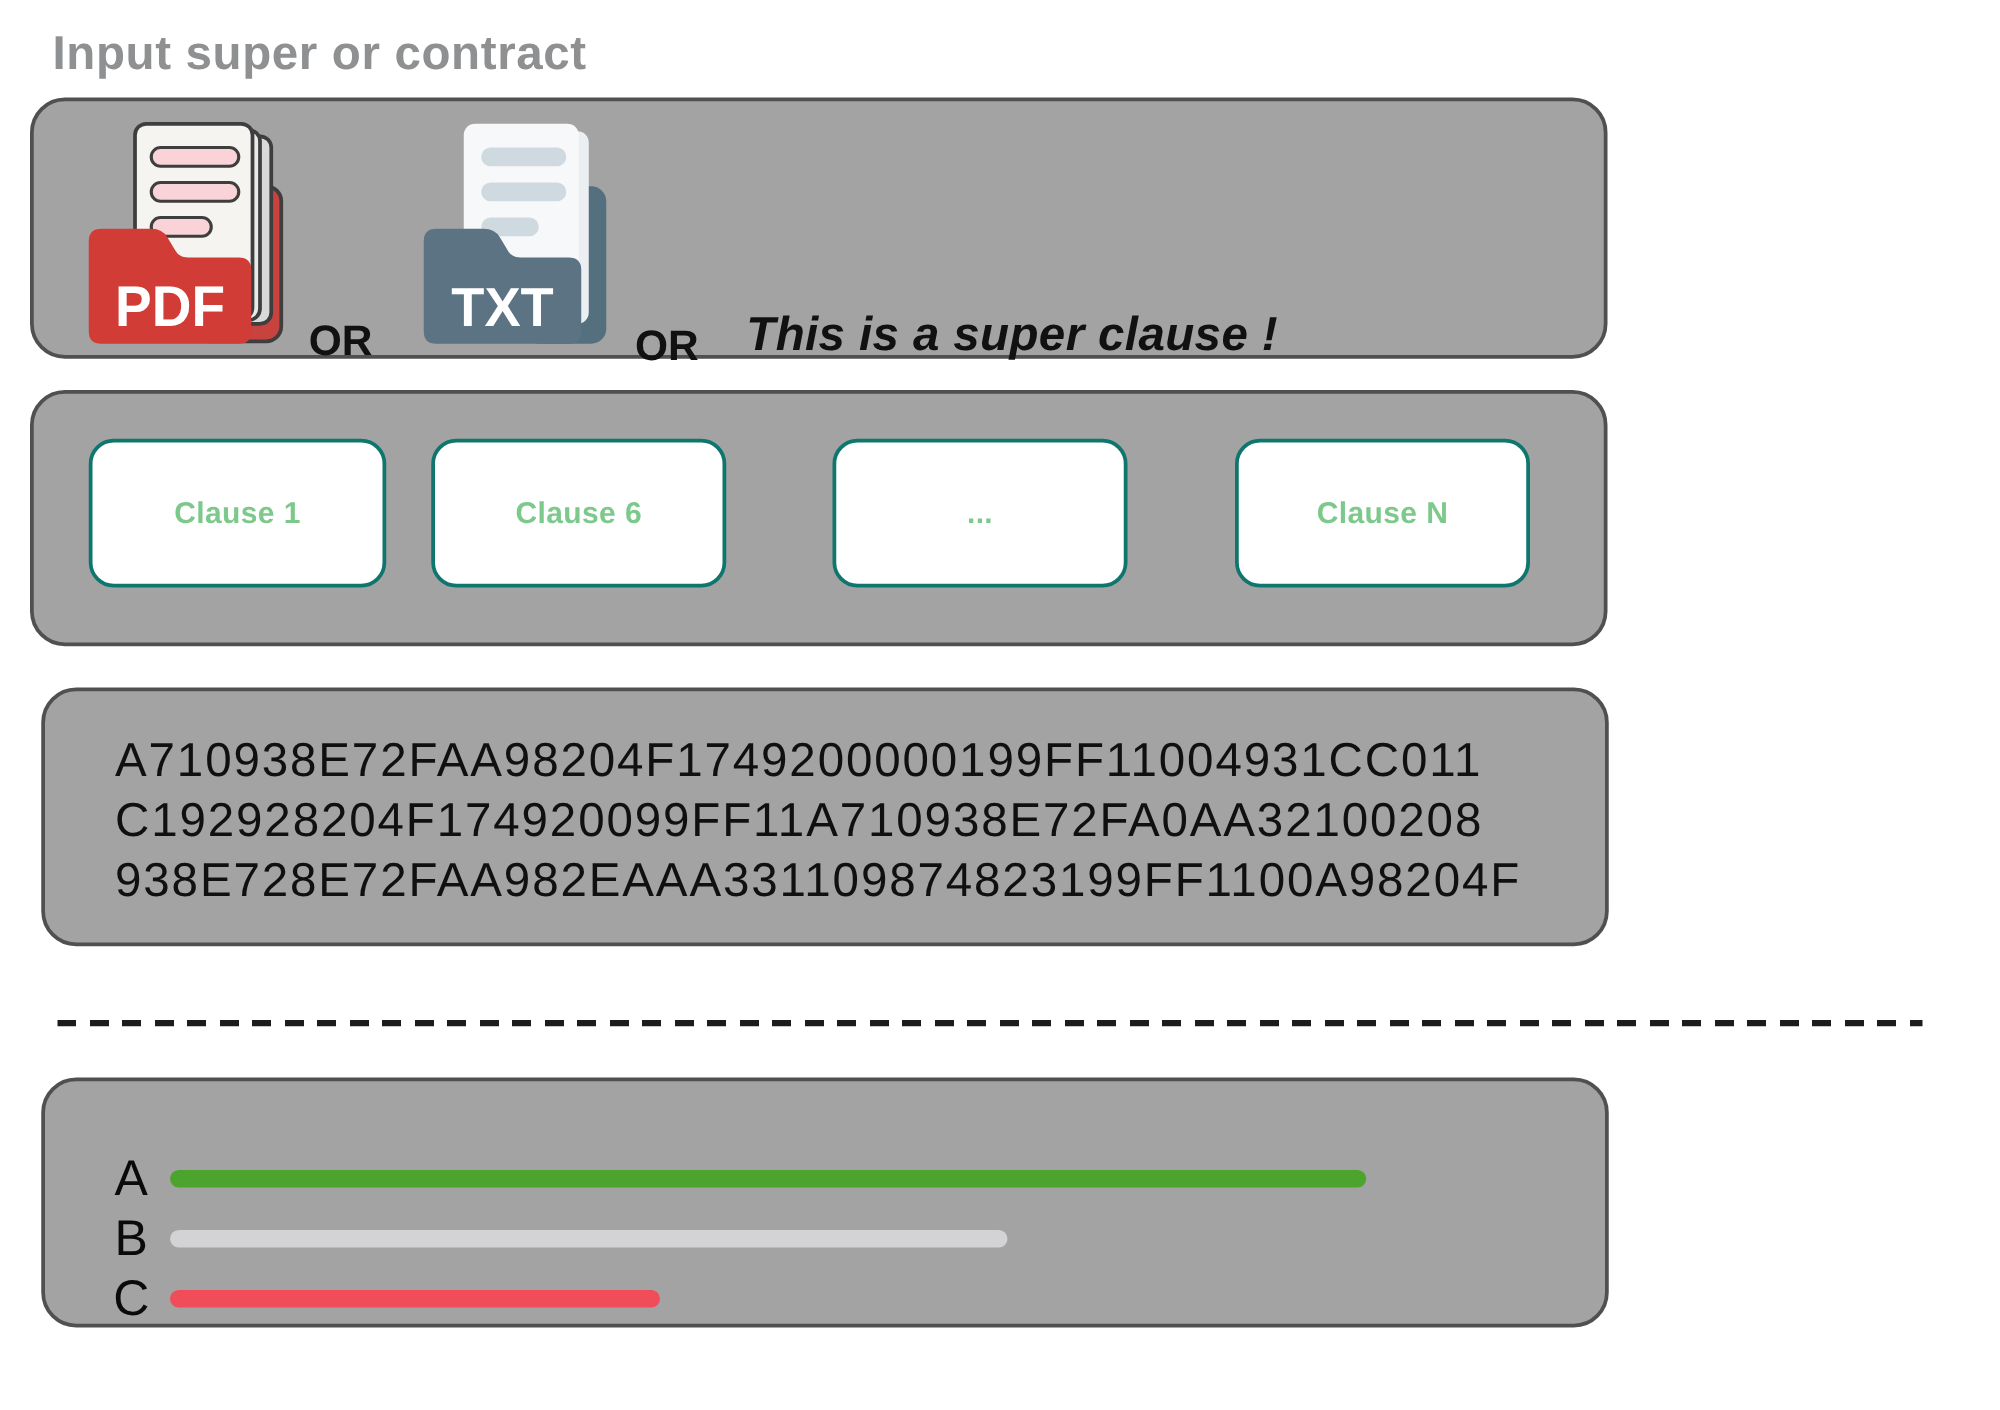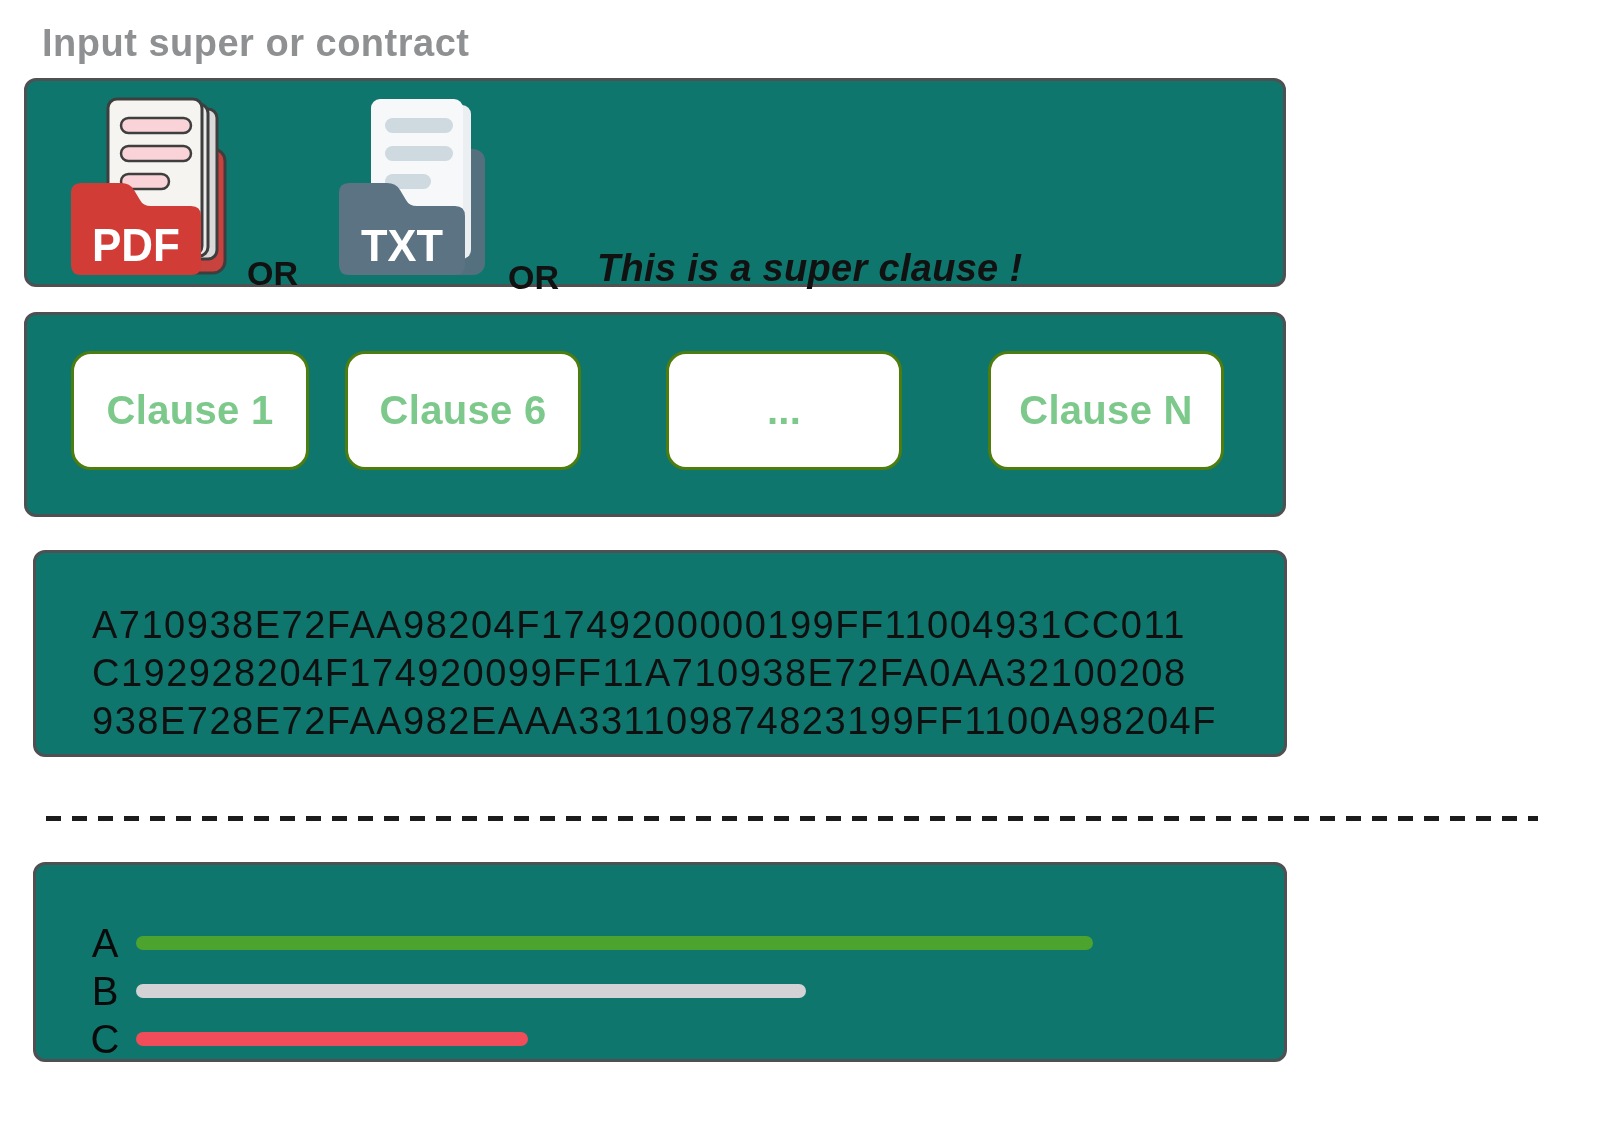--- a/index.html
+++ b/index.html
@@ -6,22 +6,22 @@
   html,body { background:#ffffff; }
   .canvas {
     position:relative; width:1600px; height:1128px; background:#ffffff;
     font-family:"Liberation Sans", sans-serif; overflow:hidden;
   }
   .section-label {
     position:absolute; left:42px; top:22px;
     font-size:38px; font-weight:600; color:#8e9092; letter-spacing:0.5px;
   }
   .outer-box {
-    position:absolute; background:#0f766e;
-    border:3.5px solid #4e5052; border-radius:12px;
+    position:absolute; background:#a3a3a3;
+    border:3.5px solid #4e5052; border-radius:28px;
   }
   #input-box  { left:24px;  top:78px;  width:1262px; height:209px; }
   #clause-box { left:24px;  top:312px; width:1262px; height:205px; }
   #hash-box   { left:33px;  top:550px; width:1254px; height:207px; }
   #result-box { left:33px;  top:862px; width:1254px; height:200px; }
 
   .icon-wrap { position:absolute; }
   #pdf-icon { left:34px; top:10px; width:172px; height:186px; }
   #txt-icon { left:304px; top:12px; width:162px; height:184px; }
 
@@ -37,31 +37,31 @@
     letter-spacing:0.3px;
     margin-left:12px;
   }
   .raw-tag {
     position:absolute; left:988px; top:166px;
     font-size:38px; font-weight:800; color:#111; letter-spacing:0.5px;
   }
 
   .clause-chip {
     position:absolute; top:36px; height:119px;
-    border:3px solid #4d7c0f; border-radius:20px;
+    border:3px solid #0f766e; border-radius:20px;
     display:flex; align-items:center; justify-content:center;
-    font-size:40px; font-weight:700; color:#7dc98c; letter-spacing:0.3px;
+    font-size:24px; font-weight:700; color:#7dc98c; letter-spacing:0.3px;
     background:#ffffff;
   }
   #clause-1 { left:44px;  width:238px; }
   #clause-2 { left:318px; width:236px; }
   #clause-3 { left:639px; width:236px; }
   #clause-4 { left:961px; width:236px; }
 
-  .hash-lines { position:absolute; left:56px; top:32px;margin-top:16px; }
+  .hash-lines { position:absolute; left:56px; top:32px; }
   .hash-line {
     font-size:38px; line-height:48px; color:#101010;
     letter-spacing:1.5px; white-space:nowrap; font-weight:400;
   }
 
   .computation-label {
     position:absolute; right:73px; top:770px;
     font-size:38px; color:#0a0a0a; font-weight:400; letter-spacing:0.3px;
   }
   .dashed-divider {

